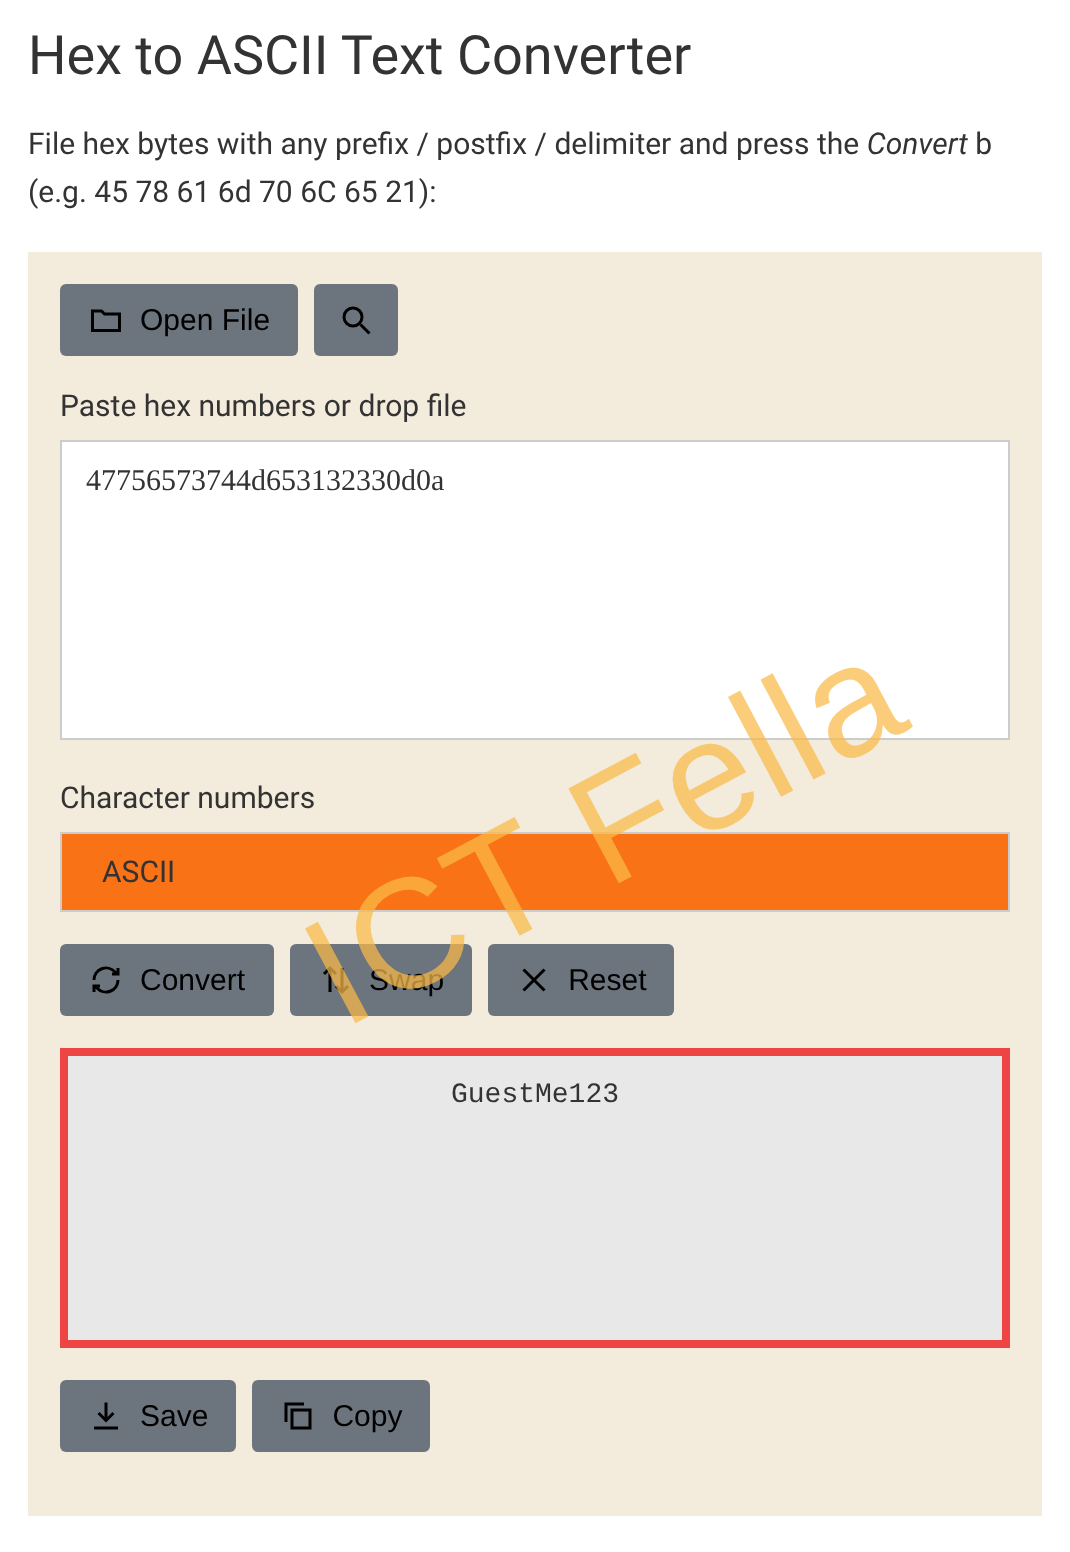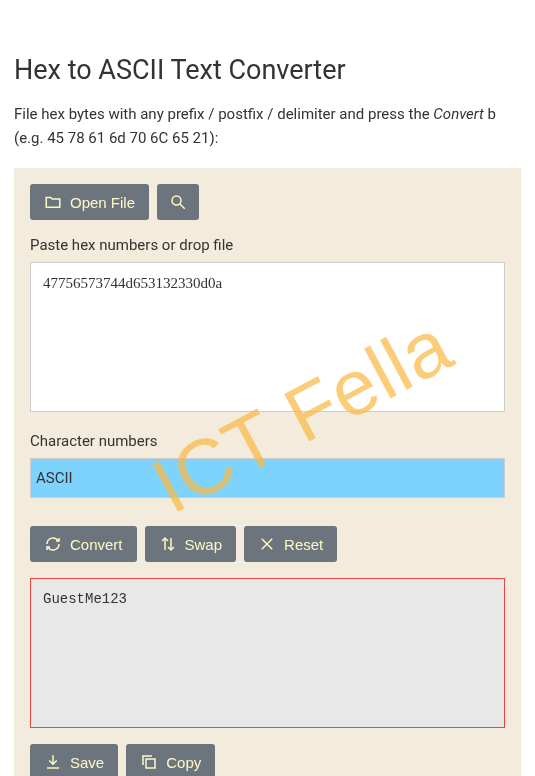--- a/index.html
+++ b/index.html
@@ -13,42 +13,41 @@
       position: relative;
     }
     .page {
       padding: 12px 14px;
     }
     h1 {
       font-size: 27px;
       font-weight: 400;
       color: #333;
       margin-bottom: 16px;
-      margin-top: 42px;
     }
     .desc {
       font-size: 15px;
       color: #333;
       line-height: 1.6;
       margin-bottom: 18px;
     }
     .desc .btn-italic { font-style: italic; }
     .panel {
       background: #f3ebdb;
       padding: 16px;
       width: 100%;
     }
     .btn-row {
       display: flex;
       gap: 8px;
       margin-bottom: 16px;
     }
     .btn {
       background: #6c757d;
-      color: #fef9c3;
+      color: #000000;
       border: none;
       padding: 9px 14px;
       font-size: 15px;
       display: inline-flex;
       align-items: center;
       gap: 8px;
       cursor: pointer;
       border-radius: 3px;
     }
     .btn svg { width: 18px; height: 18px; flex-shrink: 0; }
@@ -66,39 +65,40 @@
       padding: 12px;
       font-size: 15px;
       font-family: Liberation Serif, serif;
       resize: none;
       color: #333;
       margin-bottom: 16px;
     }
     .select-input {
       width: 100%;
       border: 1px solid #ccc;
-      background: #7dd3fc;
-      padding: 10px 5px;
+      background: #f97316;
+      padding: 10px 20px;
       font-size: 15px;
       font-family: inherit;
       color: #333;
-      margin-bottom: 28px;
+      margin-bottom: 16px;
       appearance: none;
     }
     .output {
       width: 100%;
       min-height: 150px;
-      border: 1px solid #ef4444;
+      border: 4px solid #ef4444;
       background: #e8e8e8;
       padding: 12px;
       font-size: 14px;
       font-family: "Courier New", monospace;
       color: #333;
       margin-bottom: 16px;
       white-space: pre-wrap;
+      text-align: center;
     }
     .watermark {
       position: absolute;
       top: 370px;
       left: 140px;
       font-size: 78px;
       font-weight: 500;
       color: rgba(249, 186, 71, 0.72);
       transform: rotate(-28deg);
       pointer-events: none;

